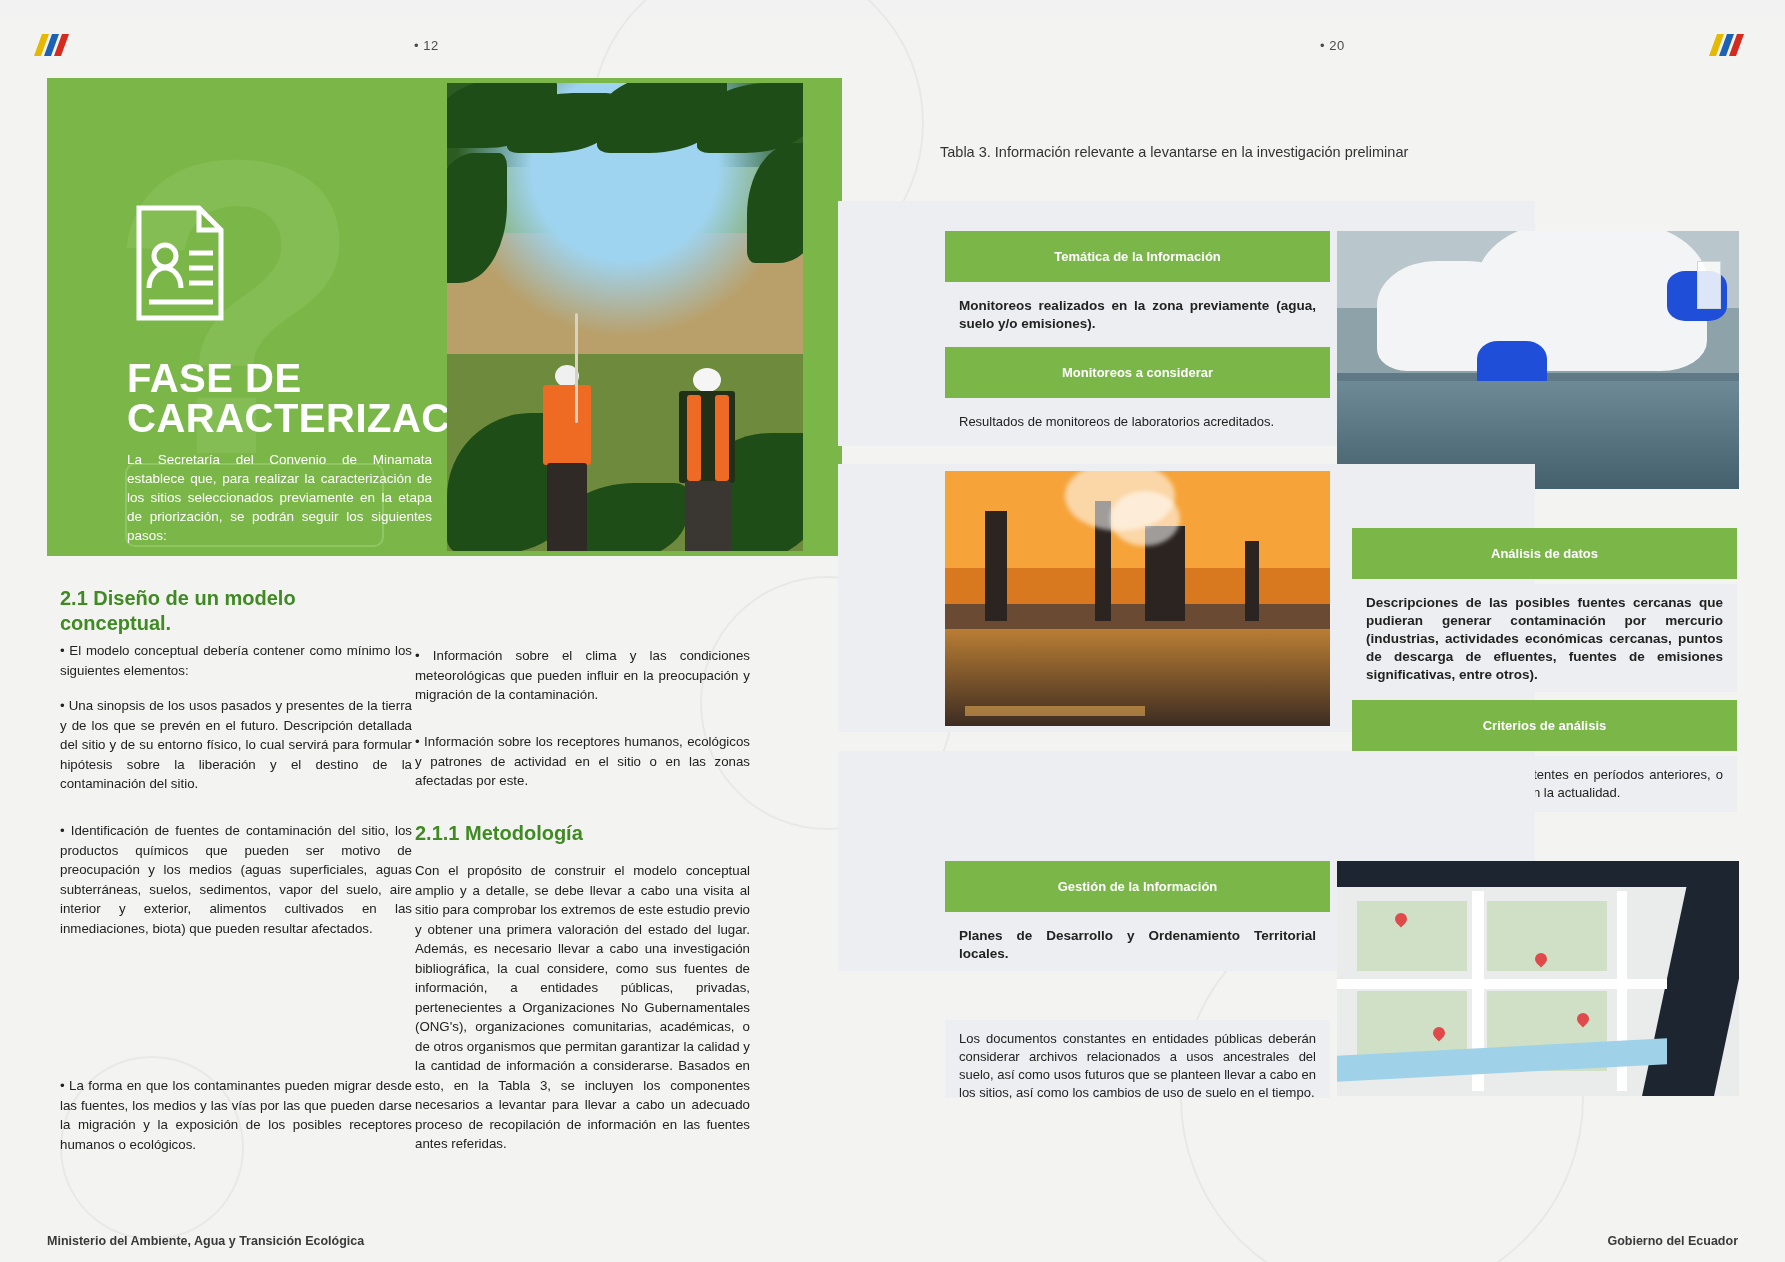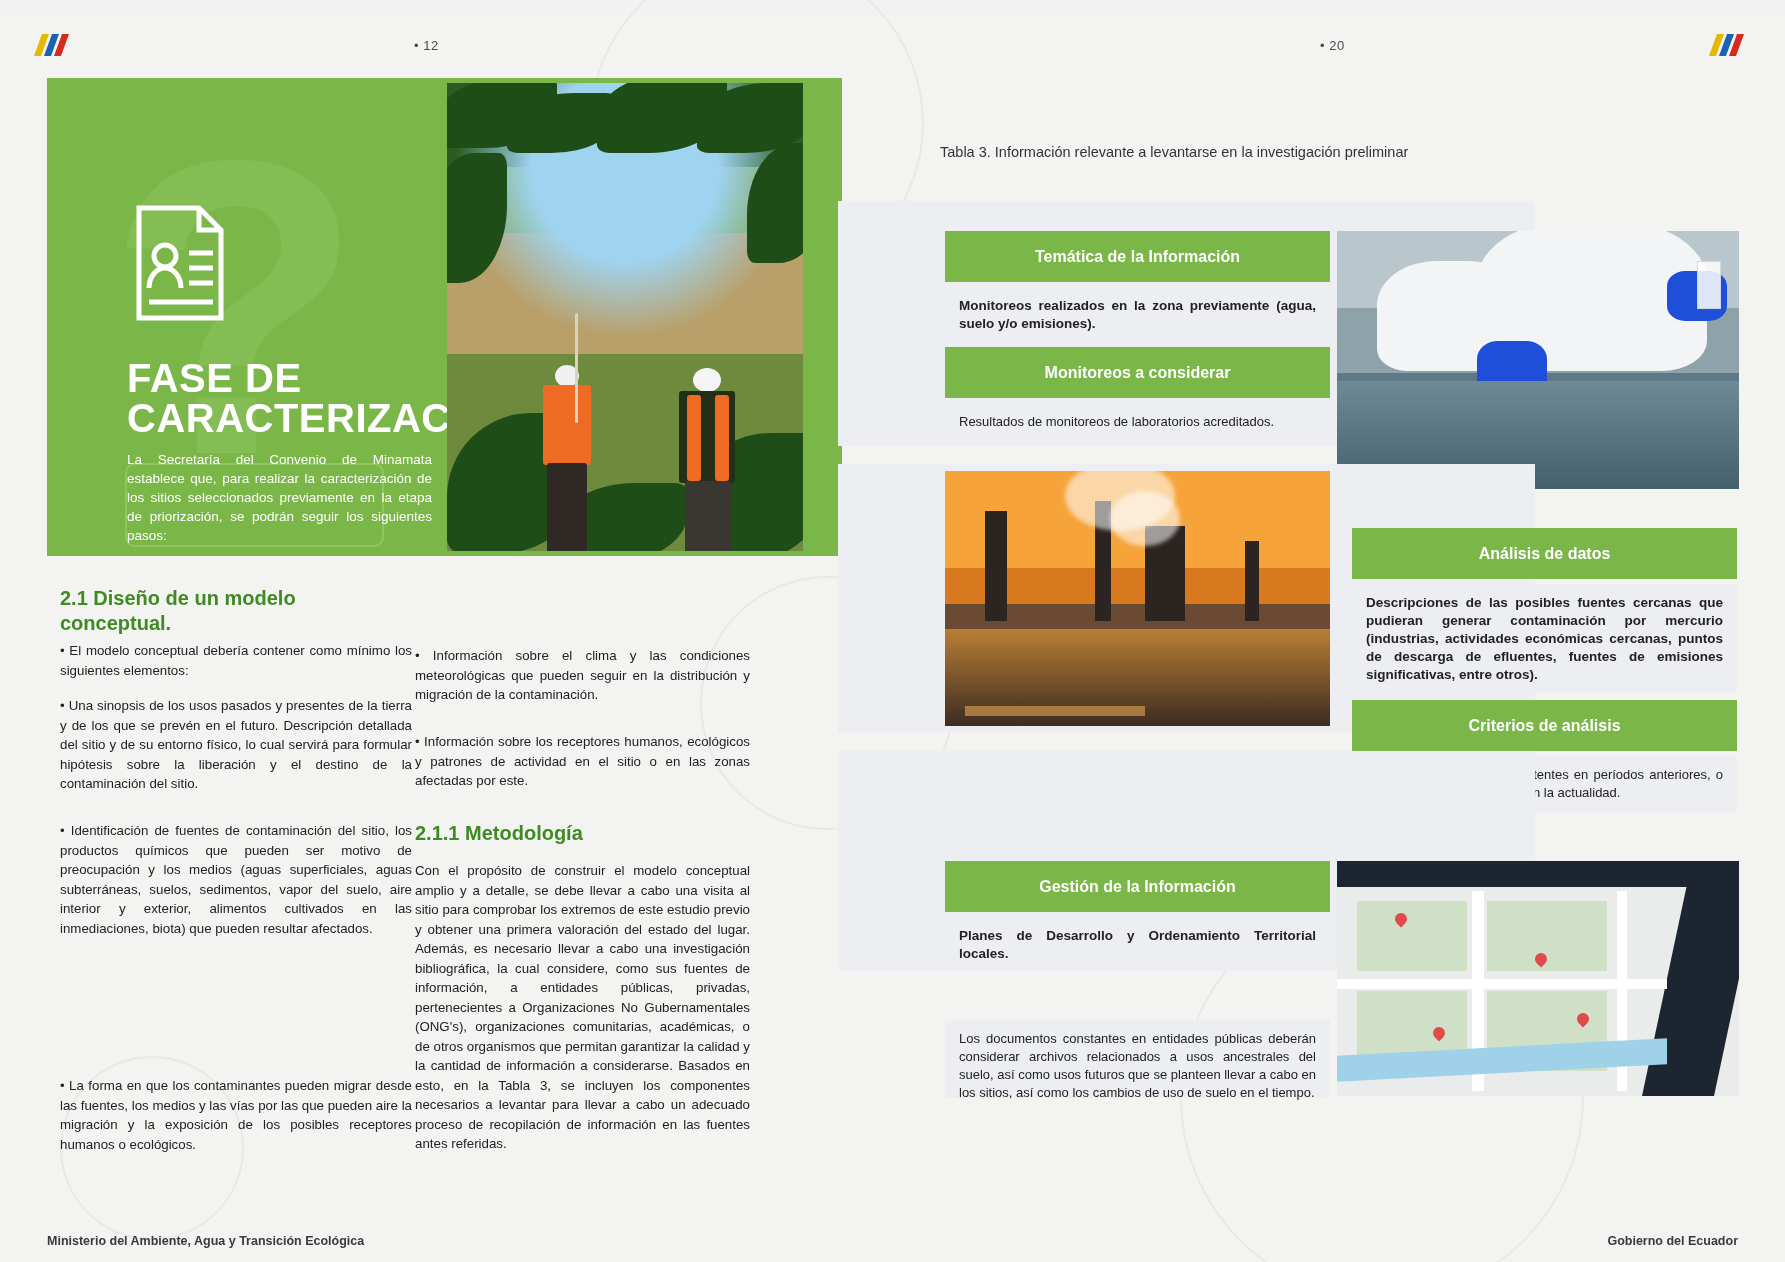--- a/index.html
+++ b/index.html
@@ -49,21 +49,21 @@
   .lcol{left:60px;width:352px;}
   .rcol{left:415px;width:335px;}
 
   
   .tbl-caption{position:absolute;left:940px;top:128px;font-size:14.5px;color:#333;}
   .tblock{position:absolute;background:#eceef1;}
   .b1{left:838px;top:185px;width:697px;height:245px;}
   .b2{left:838px;top:448px;width:697px;height:268px;}
   .b3{left:838px;top:735px;width:697px;height:220px;}
 
-  .cell-head{position:absolute;background:#7ab648;color:#fff;font-weight:700;font-size:16px;display:flex;align-items:center;justify-content:center;text-align:center;padding:0 10px;box-sizing:border-box;}
+  .cell-head{position:absolute;background:#7ab648;color:#fff;font-weight:700;font-size:13px;display:flex;align-items:center;justify-content:center;text-align:center;padding:0 10px;box-sizing:border-box;}
   .cell-body{position:absolute;background:#eceef1;color:#222;font-size:13px;line-height:18px;padding:10px 14px;box-sizing:border-box;text-align:justify;}
   .cell-body.bold{font-weight:700;font-size:13.5px;line-height:18px;}
   .photo{position:absolute;overflow:hidden;}
 
   .footer-l{position:absolute;left:47px;top:1218px;font-size:12.5px;font-weight:700;color:#3a3a3a;}
   .footer-r{position:absolute;right:47px;top:1218px;font-size:12.5px;font-weight:700;color:#3a3a3a;}
 
   
   .ph-field{width:100%;height:100%;background:
       radial-gradient(circle at 50% 18%, #9fd4f0 0 22%, rgba(159,212,240,0) 40%),
@@ -157,23 +157,23 @@
         <div class="worker" style="left:128px;top:230px;width:3px;height:110px;background:#d8d2c2;"></div>
       </div>
     </div>
   </div>
 
   <div class="col-head h-21">2.1 Diseño de un modelo conceptual.</div>
 
   <div class="body-text lcol" style="top:625px;">• El modelo conceptual debería contener como mínimo los siguientes elementos:</div>
   <div class="body-text lcol" style="top:680px;">• Una sinopsis de los usos pasados y presentes de la tierra y de los que se prevén en el futuro. Descripción detallada del sitio y de su entorno físico, lo cual servirá para formular hipótesis sobre la liberación y el destino de la contaminación del sitio.</div>
   <div class="body-text lcol" style="top:805px;">• Identificación de fuentes de contaminación del sitio, los productos químicos que pueden ser motivo de preocupación y los medios (aguas superficiales, aguas subterráneas, suelos, sedimentos, vapor del suelo, aire interior y exterior, alimentos cultivados en las inmediaciones, biota) que pueden resultar afectados.</div>
-  <div class="body-text lcol" style="top:1060px;">• La forma en que los contaminantes pueden migrar desde las fuentes, los medios y las vías por las que pueden aire la migración y la exposición de los posibles receptores humanos o ecológicos.</div>
-
-  <div class="body-text rcol" style="top:630px;">• Información sobre el clima y las condiciones meteorológicas que pueden seguir en la distribución y migración de la contaminación.</div>
+  <div class="body-text lcol" style="top:1060px;">• La forma en que los contaminantes pueden migrar desde las fuentes, los medios y las vías por las que pueden darse la migración y la exposición de los posibles receptores humanos o ecológicos.</div>
+
+  <div class="body-text rcol" style="top:630px;">• Información sobre el clima y las condiciones meteorológicas que pueden influir en la preocupación y migración de la contaminación.</div>
   <div class="body-text rcol" style="top:716px;">• Información sobre los receptores humanos, ecológicos y patrones de actividad en el sitio o en las zonas afectadas por este.</div>
 
   <div class="col-head h-211" style="top:805px;">2.1.1 Metodología</div>
   <div class="body-text rcol" style="top:845px;">Con el propósito de construir el modelo conceptual amplio y a detalle, se debe llevar a cabo una visita al sitio para comprobar los extremos de este estudio previo y obtener una primera valoración del estado del lugar. Además, es necesario llevar a cabo una investigación bibliográfica, la cual considere, como sus fuentes de información, a entidades públicas, privadas, pertenecientes a Organizaciones No Gubernamentales (ONG's), organizaciones comunitarias, académicas, o de otros organismos que permitan garantizar la calidad y la cantidad de información a considerarse. Basados en esto, en la Tabla 3, se incluyen los componentes necesarios a levantar para llevar a cabo un adecuado proceso de recopilación de información en las fuentes antes referidas.</div>
 
   <div class="tbl-caption">Tabla 3. Información relevante a levantarse en la investigación preliminar</div>
 
   <div class="tblock b1"></div>
   <div class="cell-head" style="left:945px;top:215px;width:385px;height:51px;">Temática de la Información</div>
   <div class="cell-body bold" style="left:945px;top:271px;width:385px;height:55px;">Monitoreos realizados en la zona previamente (agua, suelo y/o emisiones).</div>

